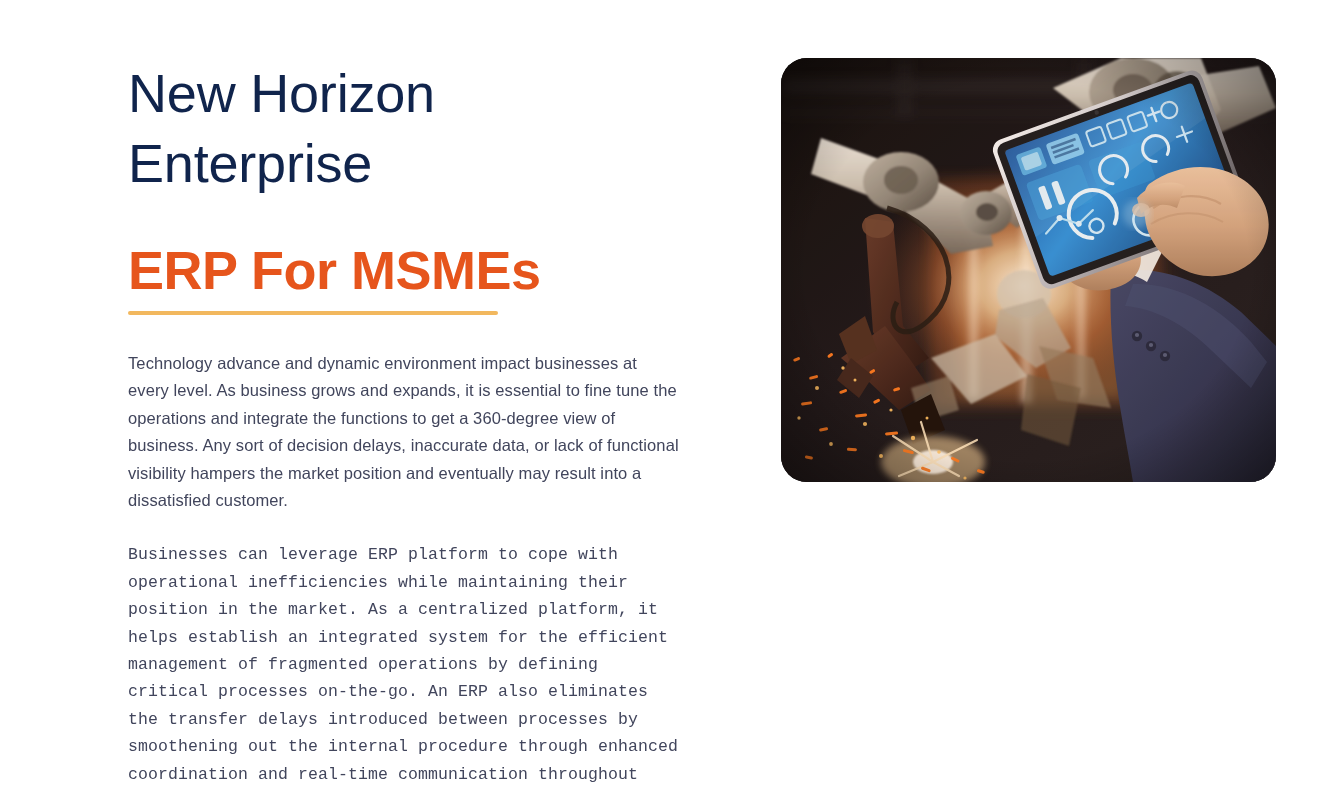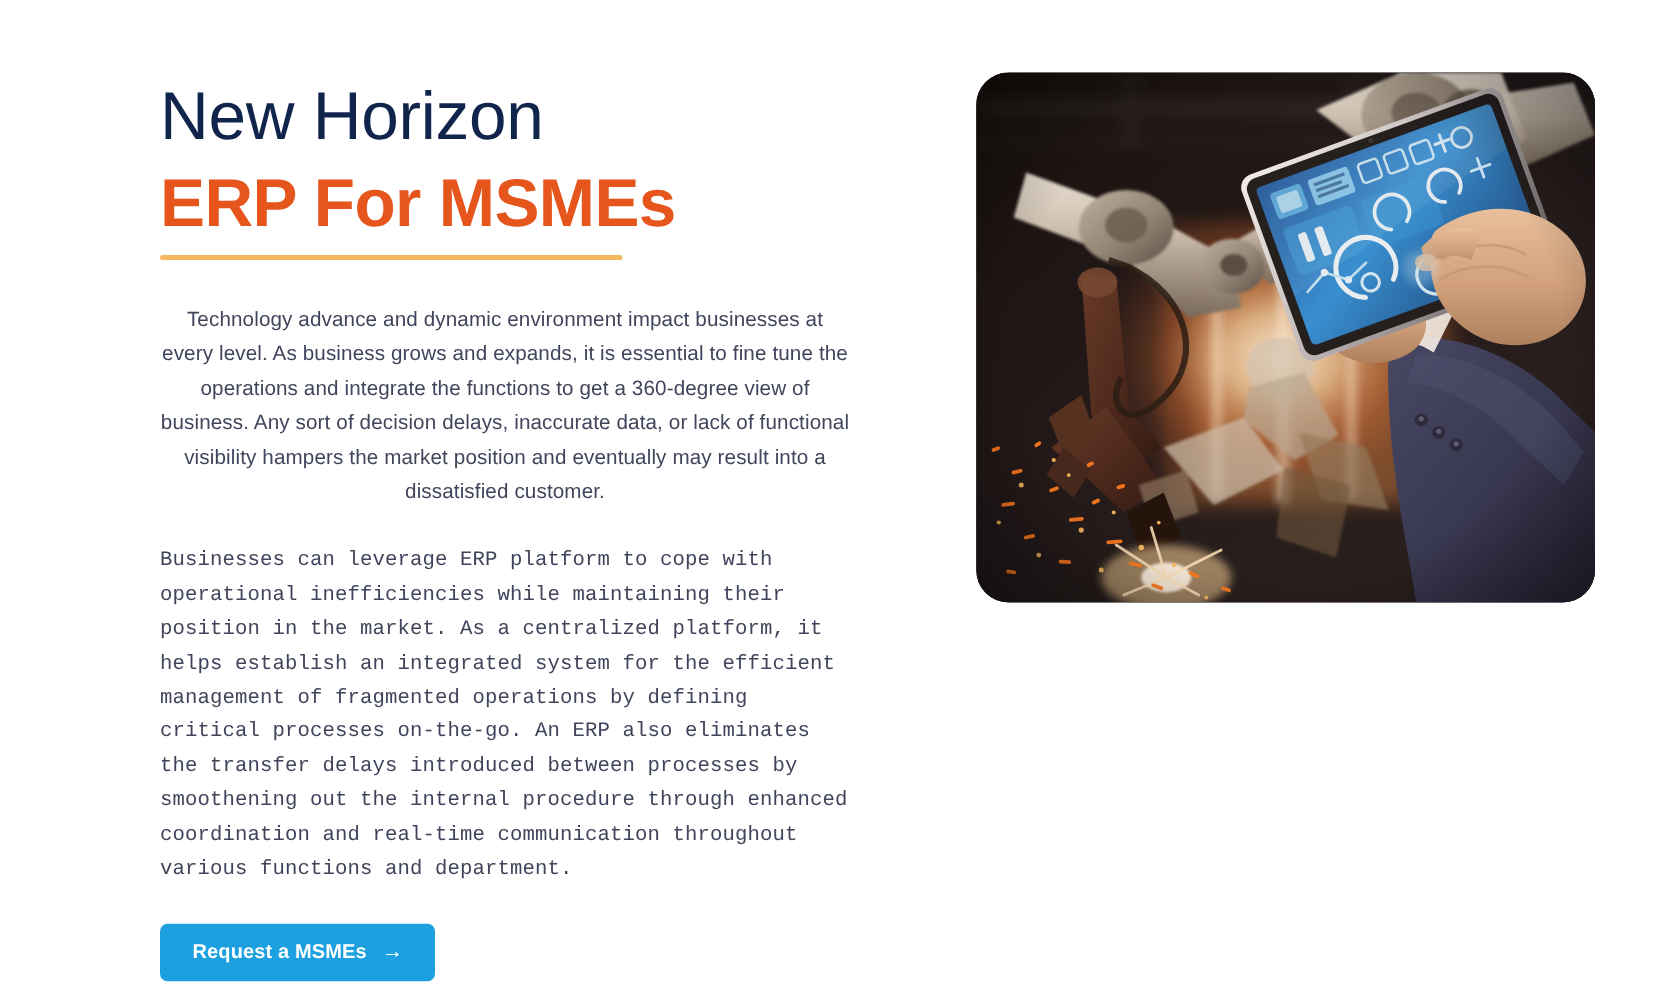--- a/index.html
+++ b/index.html
@@ -40,37 +40,38 @@
     color: #10244C;
   }
   .hero-title .line {
     display: block;
   }
   .hero-title .accent {
     display: inline-block;
     font-weight: 700;
     color: #E6551C;
     letter-spacing: -0.5px;
+    margin-top: 37px;
   }
   .title-underline {
     width: 370px;
     height: 4px;
     background: #F2B85E;
     border-radius: 2px;
     margin-top: 6px;
   }
 
   .hero-para {
     margin: 0;
     color: #41455C;
     font-size: 16.5px;
     line-height: 27.4px;
     letter-spacing: 0.1px;
   }
-  .hero-para.first { margin-top: 35px; text-align: center; }
+  .hero-para.first { margin-top: 35px; }
   .hero-para.second { margin-top: 27px; font-family: Liberation Mono, monospace; }
 
   .cta-wrap { margin-top: 30px; }
 
   .cta-button {
     display: inline-flex;
     align-items: center;
     gap: 12px;
     background: #1CA0E0;
     color: #ffffff;
@@ -111,20 +112,21 @@
 </style>
 </head>
 <body>
 
 <div class="hero">
 
   <div class="hero-copy">
 
     <h1 class="hero-title">
       <span class="line">New Horizon</span>
+      <span class="line">Enterprise</span>
       <span class="line">
         <span class="accent">ERP For MSMEs</span>
       </span>
     </h1>
 
     <div class="title-underline"></div>
 
     <p class="hero-para first">Technology advance and dynamic environment impact businesses at every level. As business grows and expands, it is essential to fine tune the operations and integrate the functions to get a 360-degree view of business. Any sort of decision delays, inaccurate data, or lack of functional visibility hampers the market position and eventually may result into a dissatisfied customer.</p>
     <p class="hero-para second">Businesses can leverage ERP platform to cope with operational inefficiencies while maintaining their position in the market. As a centralized platform, it helps establish an integrated system for the efficient management of fragmented operations by defining critical processes on-the-go. An ERP also eliminates the transfer delays introduced between processes by smoothening out the internal procedure through enhanced coordination and real-time communication throughout various functions and department.</p>
 

